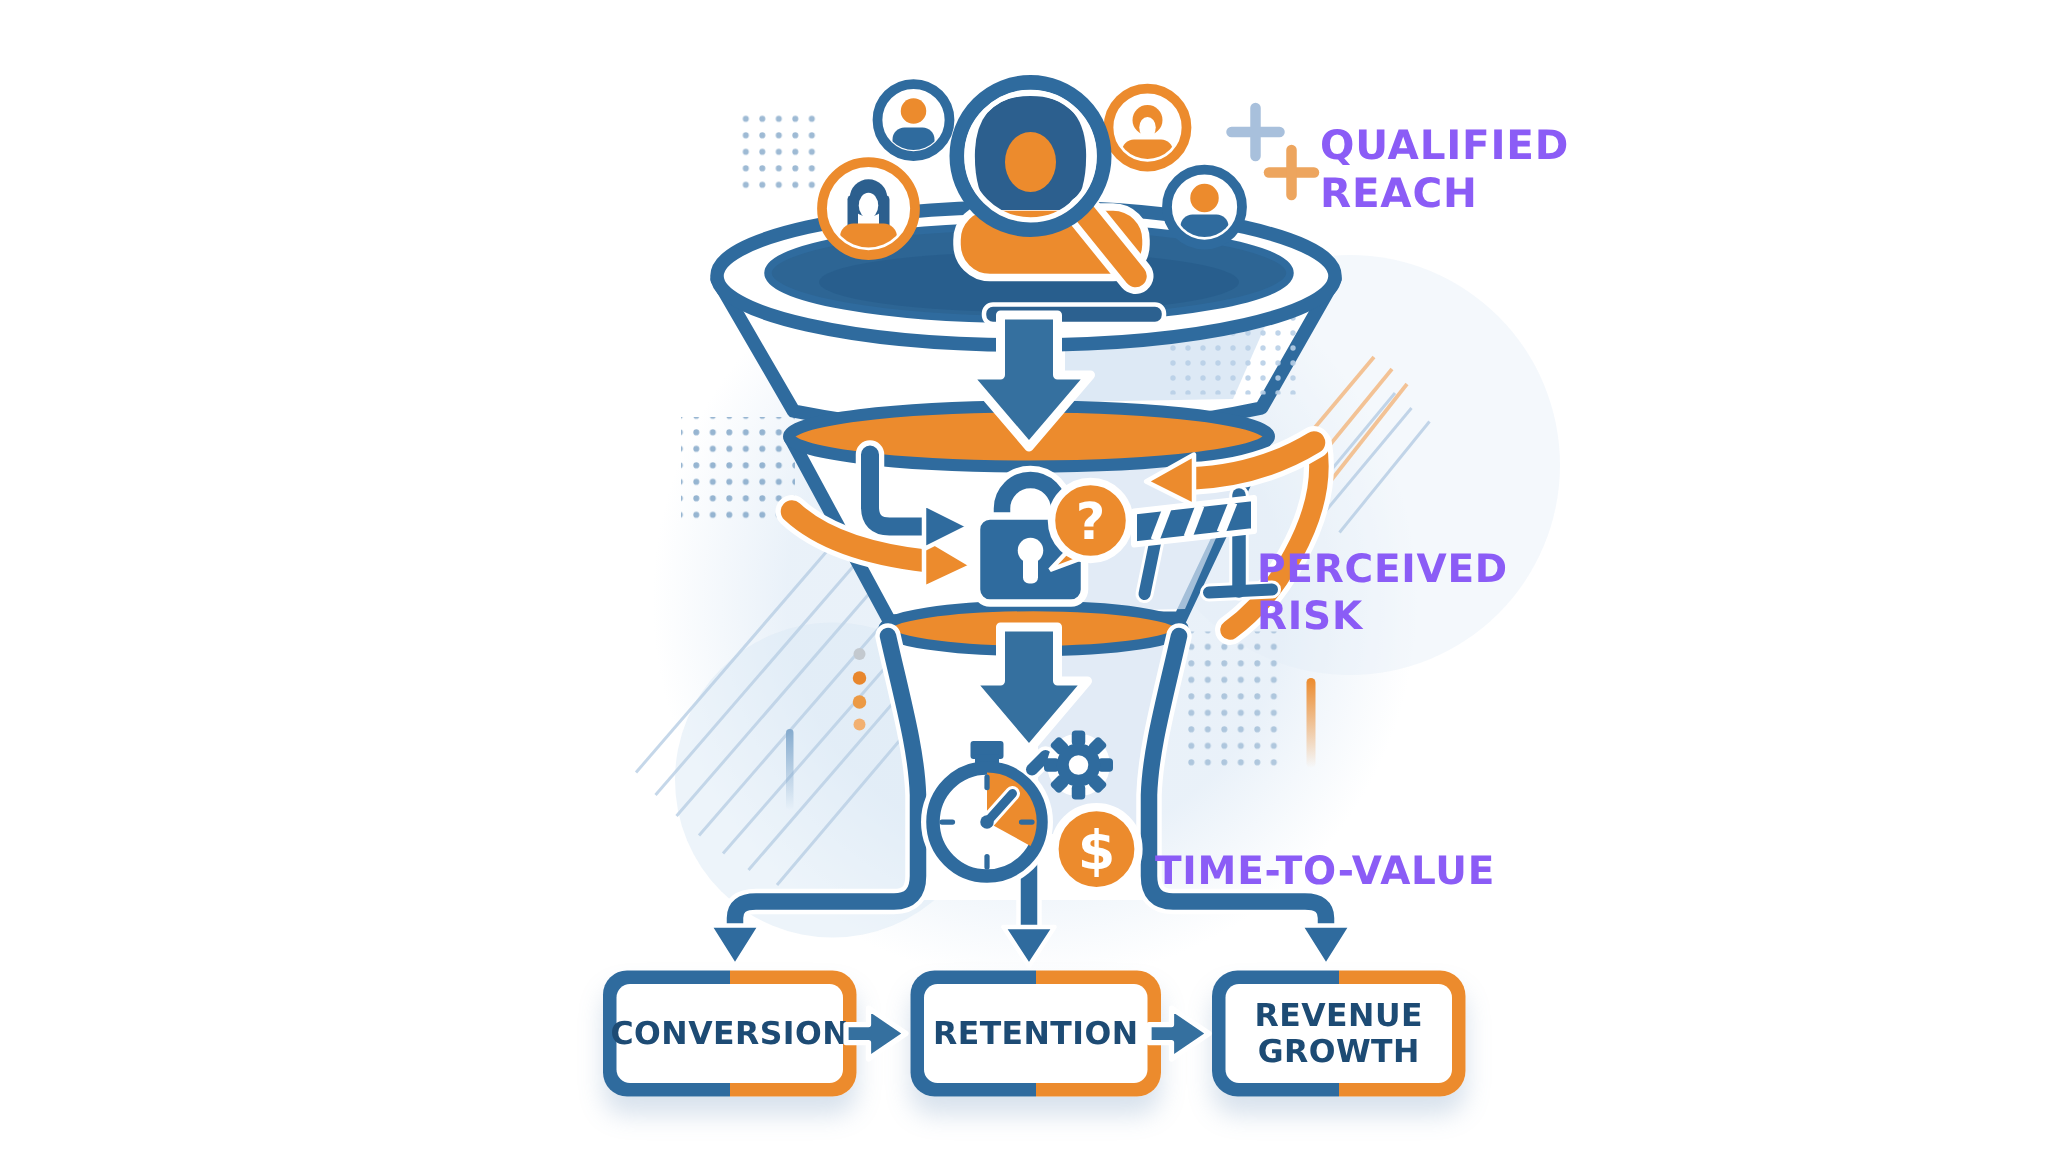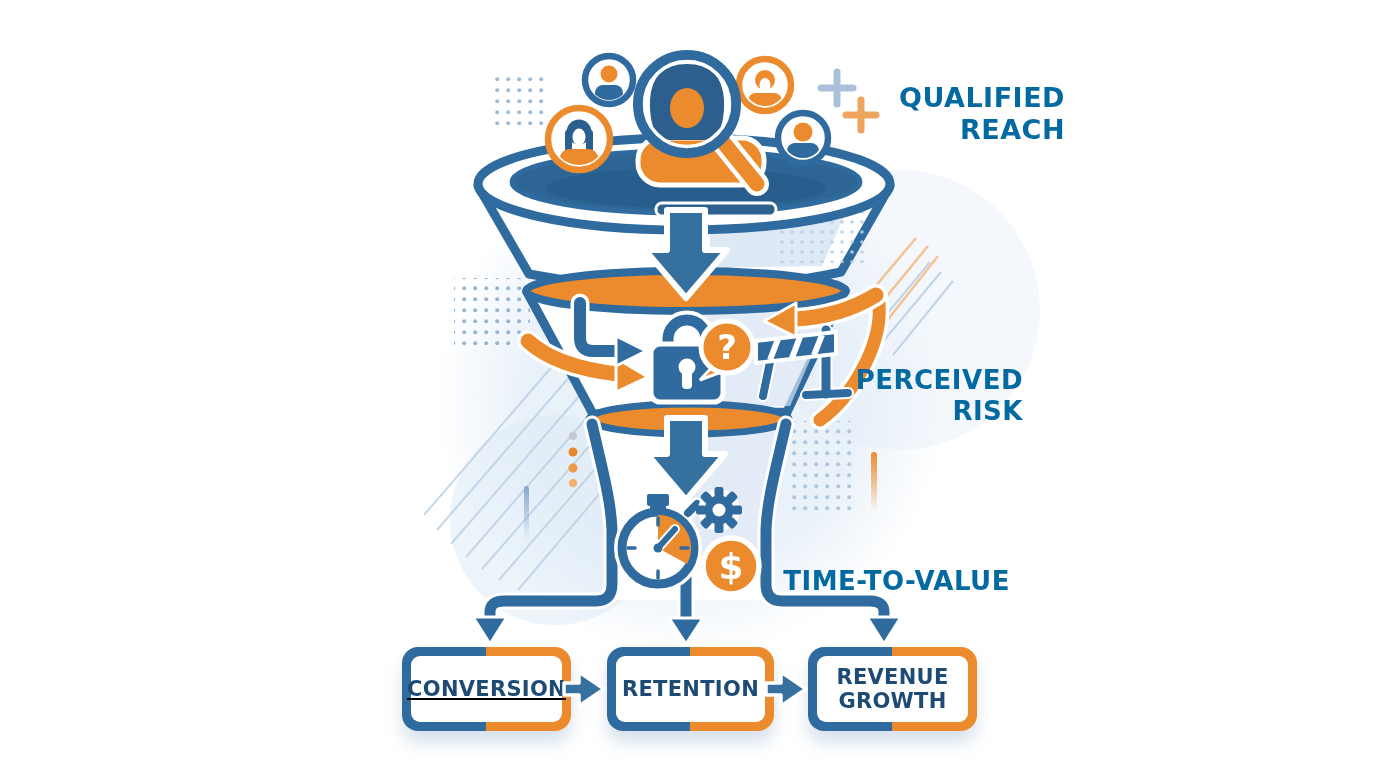--- a/index.html
+++ b/index.html
@@ -1,36 +1,36 @@
 <!DOCTYPE html>
 <html><head>
 <meta charset="utf-8">
 <style>
   html,body{margin:0;padding:0;background:#fff;}
   #canvas{position:relative;width:1376px;height:768px;background:#ffffff;overflow:hidden;
           font-family:"DejaVu Sans","Liberation Sans",sans-serif;}
   svg{position:absolute;left:0;top:0;}
   #main-art{z-index:1;}
   #overlay-art{z-index:3;}
-  .label{position:absolute;color:#0369a1;font-weight:bold;text-align:right;
+  .label{position:absolute;color:#8b5cf6;font-weight:bold;text-align:left;
          white-space:pre-line;z-index:2;}
   .lbl-qualified{left:880px;top:82px;width:185px;font-size:27px;line-height:1.2;letter-spacing:.5px;}
   .lbl-risk{left:838px;top:337px;width:185px;font-size:26px;line-height:1.2;letter-spacing:.5px;margin-top:28px;}
   .lbl-ttv{left:770px;top:527px;width:240px;font-size:26px;letter-spacing:.5px;margin-top:39px;}
   .flow-box{position:absolute;top:647px;height:84px;border-radius:16px;padding:9px;
             box-sizing:border-box;z-index:2;
             background:linear-gradient(90deg,#2f6b9e 0 50%,#ec8b2d 50% 100%);
             box-shadow:0 12px 16px rgba(100,140,185,.25);}
   .flow-box-inner{width:100%;height:100%;background:#fff;border-radius:9px;
             display:flex;align-items:center;justify-content:center;text-align:center;
             color:#1d4b74;font-weight:bold;font-size:21px;line-height:1.15;
             letter-spacing:.3px;white-space:pre-line;}
-  .box-1{left:402px;width:169px;text-decoration:underline;}
+  .box-1{left:402px;width:169px;}
   .box-2{left:607px;width:167px;}
-  .box-3{left:808px;width:169px;}
+  .box-3{left:808px;width:169px;border-radius:17px;}
 </style>
 </head>
 <body>
 
 <div id="canvas">
 
 <svg id="main-art" width="1376" height="768" viewBox="0 0 1376 768">
   <defs>
     <pattern id="dotB" width="11" height="11" patternUnits="userSpaceOnUse">
       <circle cx="2.2" cy="2.2" r="2" fill="#7da3c6"></circle>

